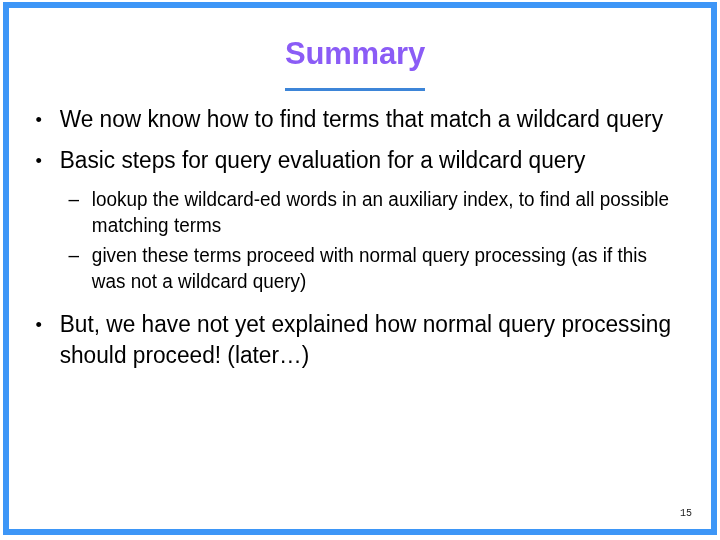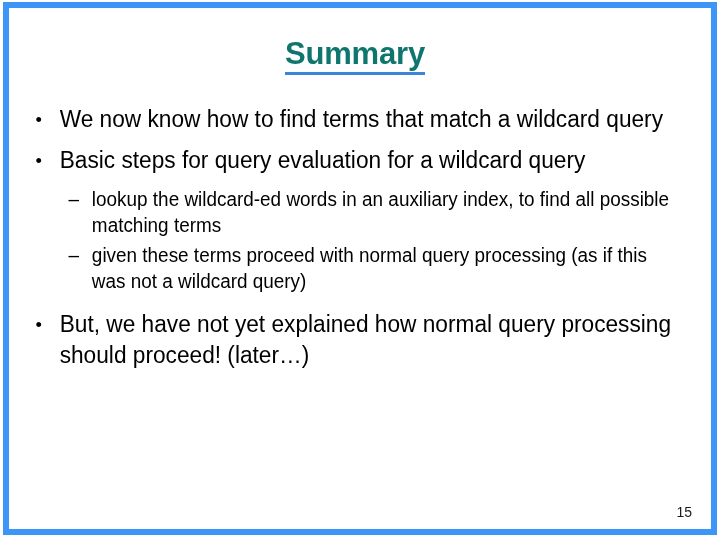--- a/index.html
+++ b/index.html
@@ -45,24 +45,24 @@
     position: absolute;
     left: 0;
     right: 0;
     top: 30px;
     text-align: center;
   }
   .title-text {
     display: inline-block;
     font-size: 31px;
     font-weight: bold;
-    color: #0f766e;
+    color: #8b5cf6;
     letter-spacing: -0.2px;
     border-bottom: 3px solid #3d85d8;
-    padding-bottom: 1px;
+    padding-bottom: 17px;
     line-height: 1.05;
     position: relative;
     left: -5px;
   }
 
   
   .content {
     position: absolute;
     left: 14px;
     right: 10px;
@@ -110,22 +110,22 @@
   }
   .gap-before-sub {
     margin-top: 2px;
   }
 
   
   .page-number {
     position: absolute;
     right: 19px;
     bottom: 10px;
-    font-family: Liberation Sans, sans-serif;
-    font-size: 14px;
+    font-family: Liberation Mono, monospace;
+    font-size: 10px;
     color: #1a1a1a;
     line-height: 1;
   }
 </style>
 </head>
 <body>
 
 <div class="slide">
 
   <div class="slide-body">

